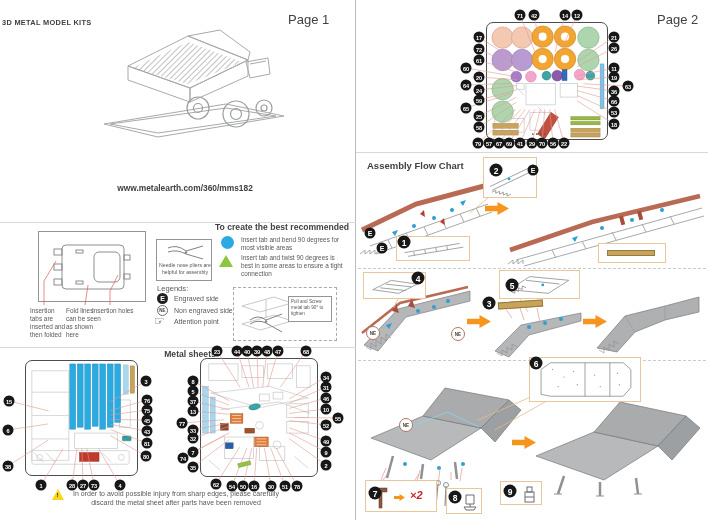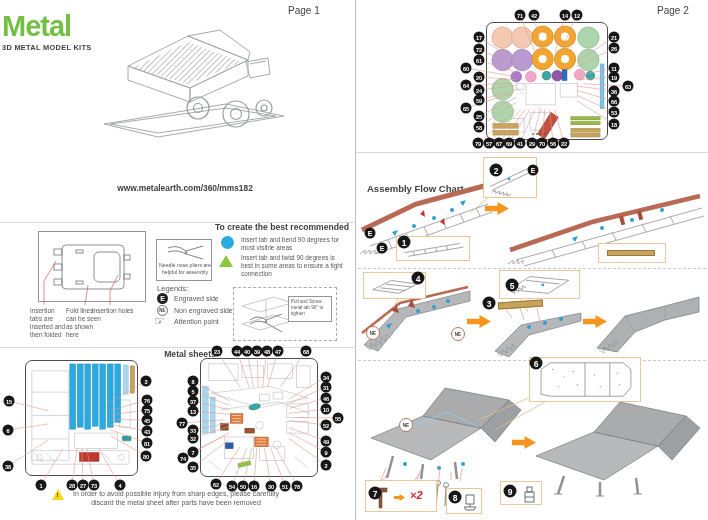--- a/index.html
+++ b/index.html
@@ -2,21 +2,21 @@
 <html><head>
 <meta charset="utf-8">
 <style>
   html,body{margin:0;padding:0;background:#e9e9e9;}
   .sheet-page{position:relative;width:708px;height:520px;background:#ffffff;
     font-family:"Liberation Sans","DejaVu Sans",sans-serif;color:#58595b;overflow:hidden;}
   .abs{position:absolute;}
   .vdivider{position:absolute;left:355px;top:0;width:1px;height:520px;background:#b9bbbd;}
   .hline{position:absolute;height:1px;background:#d6d8da;}
   .hdash{position:absolute;height:0;border-top:1px dashed #c8cacc;}
-  .page-label{position:absolute;top:5px;font-size:10px;color:#414042;}
+  .page-label{position:absolute;top:12px;font-size:13px;color:#414042;}
   .logo-word{color:#72bf44;font-weight:bold;font-size:29px;line-height:25px;letter-spacing:-1px;}
   .logo-reg{font-size:9px;vertical-align:6px;}
   .logo-tag{font-size:7.4px;font-weight:bold;color:#414042;letter-spacing:.3px;margin-top:4px;}
   .title{font-size:11px;font-weight:bold;color:#414042;letter-spacing:1.6px;}
   .item-line{font-size:8px;margin-top:3px;}
   .item-num{font-weight:bold;color:#414042;}
   .rec{font-size:7.4px;line-height:1.4;text-align:center;}
   .rec-url{font-size:8.4px;font-weight:bold;color:#414042;}
   .smalltext{font-size:6.4px;line-height:1.25;}
   .boxed{border:1px solid #939598;box-sizing:border-box;}
@@ -36,21 +36,21 @@
     transform:translate(-50%,-50%);z-index:6;}
   .badge-e{position:absolute;width:11px;height:11px;border-radius:50%;background:#171717;color:#fff;
     font-weight:bold;font-size:7px;display:flex;align-items:center;justify-content:center;
     transform:translate(-50%,-50%);z-index:6;}
   .badge-ne{position:absolute;width:14px;height:14px;border-radius:50%;background:#fff;border:1px solid #b4735f;
     color:#414042;font-weight:bold;font-size:4.6px;display:flex;align-items:center;justify-content:center;
     transform:translate(-50%,-50%);box-sizing:border-box;z-index:6;}
   .arrow-right{position:absolute;width:24px;height:13px;background:#f7941d;
     clip-path:polygon(0 28%,52% 28%,52% 0,100% 50%,52% 100%,52% 72%,0 72%);z-index:5;}
   .insetbox{position:absolute;border:1px solid #e7c79b;background:#fff;box-sizing:border-box;z-index:3;}
-  .flow-title{font-size:9.5px;font-weight:600;color:#414042;margin-top:23px;}
+  .flow-title{font-size:9.5px;font-weight:600;color:#414042;}
   .warn-text{font-size:7px;line-height:1.3;text-align:center;}
   .warn-tri{position:absolute;width:0;height:0;border-left:6px solid transparent;border-right:6px solid transparent;
     border-bottom:11px solid #f9d616;}
   .warn-excl{position:absolute;font-size:6px;font-weight:bold;color:#231f20;}
   .x2{color:#c0272d;font-weight:bold;font-style:italic;font-size:11px;line-height:1;}
   .tanbar{position:absolute;background:#c8a45a;border:1px solid #96793f;box-sizing:border-box;z-index:4;}
   .mini-arrow{position:absolute;width:11px;height:7px;background:#f7941d;
     clip-path:polygon(0 30%,50% 30%,50% 0,100% 50%,50% 100%,50% 70%,0 70%);}
   .att-hand{font-family:"DejaVu Sans",sans-serif;font-size:12px;color:#414042;line-height:1;}
   svg{display:block;}
@@ -64,21 +64,20 @@
   <div class="hline" style="top:222px;left:0;width:356px"></div>
   <div class="hline" style="top:347px;left:0;width:356px"></div>
   <div class="hline" style="top:152px;left:356px;width:352px"></div>
   <div class="hdash" style="top:268px;left:358px;width:348px"></div>
   <div class="hdash" style="top:360px;left:358px;width:348px"></div>
 
   <div class="page-label" style="left:288px">Page 1</div>
   <div class="page-label" style="left:657px">Page 2</div>
 
   <div class="abs" style="left:2px;top:14px;width:95px">
-    <div class="logo-word">Metal</div>
     <div class="logo-tag">3D METAL MODEL KITS</div>
   </div>
 
   <svg class="abs" style="left:98px;top:20px" width="195" height="120" viewBox="0 0 195 120">
     <defs>
       <pattern id="hatch" width="4" height="4" patternTransform="rotate(45)" patternUnits="userSpaceOnUse">
         <line x1="0" y1="0" x2="0" y2="4" stroke="#6d6e71" stroke-width="1"></line>
       </pattern>
     </defs>
     <g fill="none" stroke="#a7a9ac" stroke-width="1">

